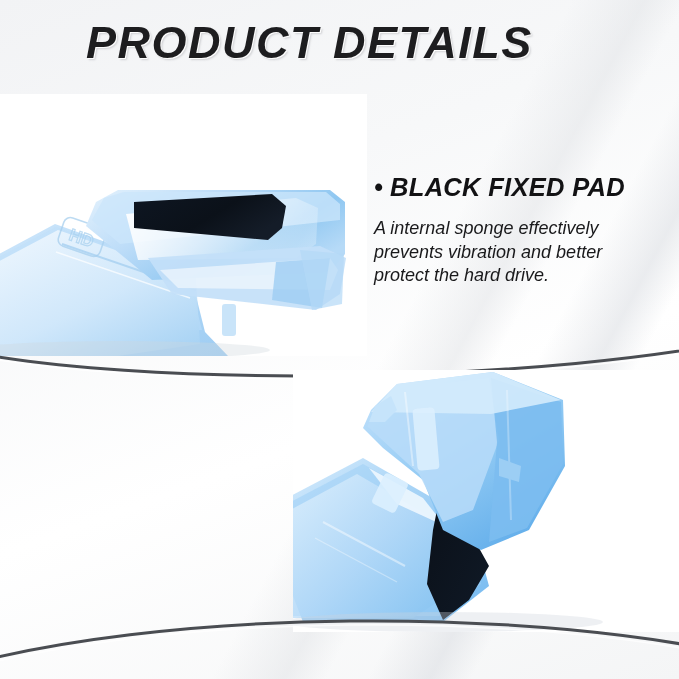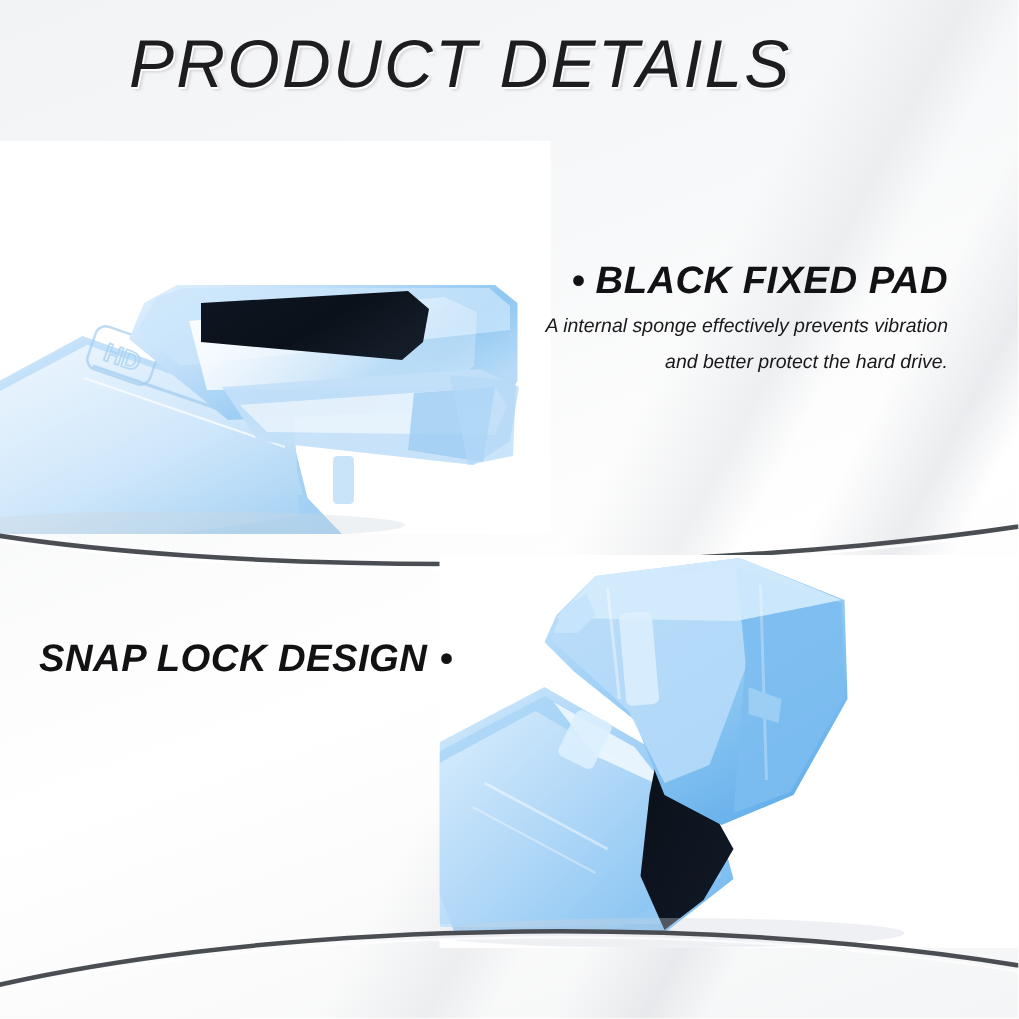--- a/index.html
+++ b/index.html
@@ -13,21 +13,21 @@
     background:
       linear-gradient(118deg,rgba(255,255,255,0) 55%,rgba(226,228,231,.55) 62%,rgba(255,255,255,0) 66%),
       linear-gradient(118deg,rgba(255,255,255,0) 70%,rgba(218,221,226,.55) 76%,rgba(255,255,255,0) 80%),
       linear-gradient(160deg,#f2f3f5 0%,#f7f8f9 30%,#ffffff 60%,#f4f5f6 100%);
   }
 
   
   .title{
     position:absolute;left:86px;top:17px;
     font-size:45px;line-height:52px;
-    font-weight:normal;font-style:italic;
+    font-weight:bold;font-style:italic;
     letter-spacing:1.5px;
     color:#1d1d1f;
     text-shadow:1px 1px 0 rgba(255,255,255,.95), 2px 2px 2px rgba(120,120,125,.28);
     white-space:nowrap;
   }
 
   
   .panel{position:absolute;background:#ffffff;overflow:hidden;}
   #panel-top{left:0;top:94px;width:367px;height:262px;}
   #panel-bottom{left:293px;top:370px;width:386px;height:262px;}
@@ -36,35 +36,35 @@
   .arc{position:absolute;pointer-events:none;}
   #arc-mid{left:-60px;top:250px;width:820px;height:240px;}
   #arc-bottom{left:-60px;top:520px;width:820px;height:260px;}
 
   
   .photoA{position:absolute;left:0;top:94px;width:367px;height:262px;}
   .photoB{position:absolute;left:293px;top:370px;width:386px;height:262px;}
 
   
   .block{position:absolute;}
-  #block-pad{left:356px;top:172px;width:276px;text-align:right;}
+  #block-pad{left:374px;top:172px;width:276px;text-align:left;}
   #block-lock{left:12px;top:424px;width:290px;text-align:right;}
 
   .heading{
     font-size:25.5px;line-height:30px;
     font-weight:bold;font-style:italic;
     letter-spacing:.3px;color:#121214;
     white-space:nowrap;
   }
   .bullet{font-size:25px;line-height:30px;}
   #block-pad .heading .bullet{margin-right:7px;}
   #block-lock .heading .bullet{margin-left:8px;}
   .body{
-    margin-top:3px;
-    font-size:13px;line-height:23.5px;
+    margin-top:15px;
+    font-size:18px;line-height:23.5px;
     font-style:italic;color:#19191b;
   }
   #block-lock .body{padding-left:16px;}
 </style>
 </head>
 <body>
 
 <div id="page">
 
   <div class="title">PRODUCT DETAILS</div>
@@ -196,16 +196,15 @@
     <path d="M0,152 C220,86 600,86 820,140" fill="none" stroke="#4a4d52" stroke-width="3" stroke-linecap="round"></path>
     <path d="M0,156 C220,90 600,90 820,144" fill="none" stroke="#ffffff" stroke-width="1.6" opacity=".7"></path>
   </svg>
 
   <div class="block" id="block-pad">
     <div class="heading"><span class="bullet">•</span><span>BLACK FIXED PAD</span></div>
     <div class="body">A internal sponge effectively prevents vibration and better protect the hard drive.</div>
   </div>
 
   <div class="block" id="block-lock">
-    <div class="heading"><span>SNAP LOCK DESIGN</span><span class="bullet">•</span></div>
   </div>
 
 </div>
 
 </body></html>

